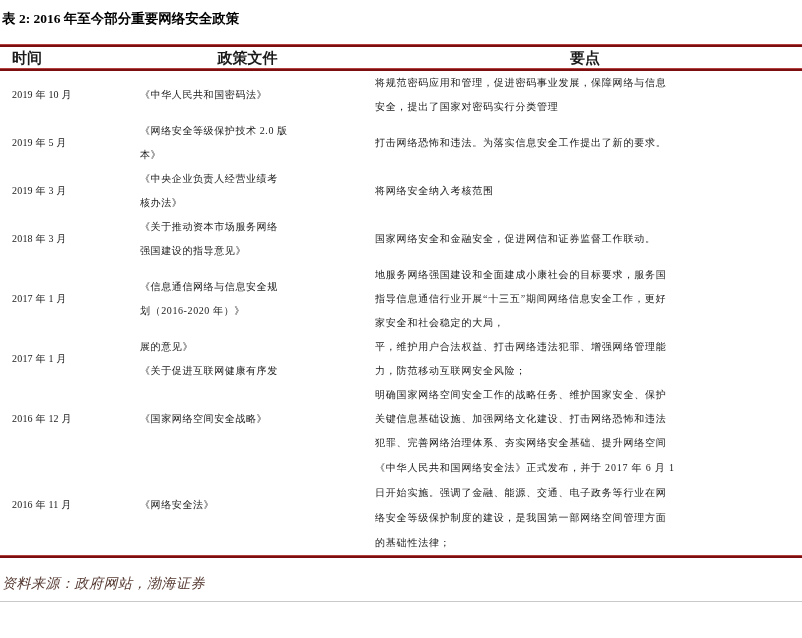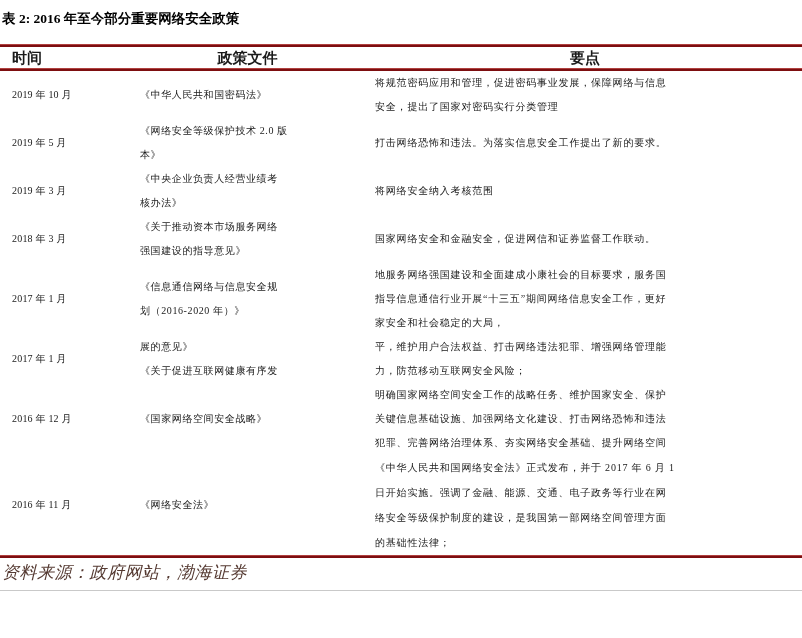--- a/index.html
+++ b/index.html
@@ -27,22 +27,22 @@
   .header-row .c2{text-align:center;padding-left:0;}
   .header-row .c3{width:440px;flex:0 0 440px;text-align:center;padding-left:0;}
   .rows{font-size:10px;}
   .row{display:flex;align-items:center;}
   .row.top{align-items:center;}
   .row .c1{white-space:nowrap;letter-spacing:0.2px;}
   .pline,.kline{line-height:24px;letter-spacing:0.6px;}
   .kline{white-space:nowrap;letter-spacing:0.8px;}
   .row.tall .kline{line-height:25px;}
   .source{
-    font-style:italic;font-size:17px;letter-spacing:0.5px;
-    color:var(--source-color);padding:7px 0 0 2px;line-height:16px;
+    font-style:italic;font-size:14px;letter-spacing:0.5px;
+    color:var(--source-color);padding:18px 0 0 2px;line-height:16px;
   }
   .bottom-line{height:1px;background:#c9c9c9;margin-top:9px;}
 </style>
 </head>
 <body>
 
 <div class="page">
   <div class="title">表 2: 2016 年至今部分重要网络安全政策</div>
   <div class="rule"></div>
   <div class="header-row">

